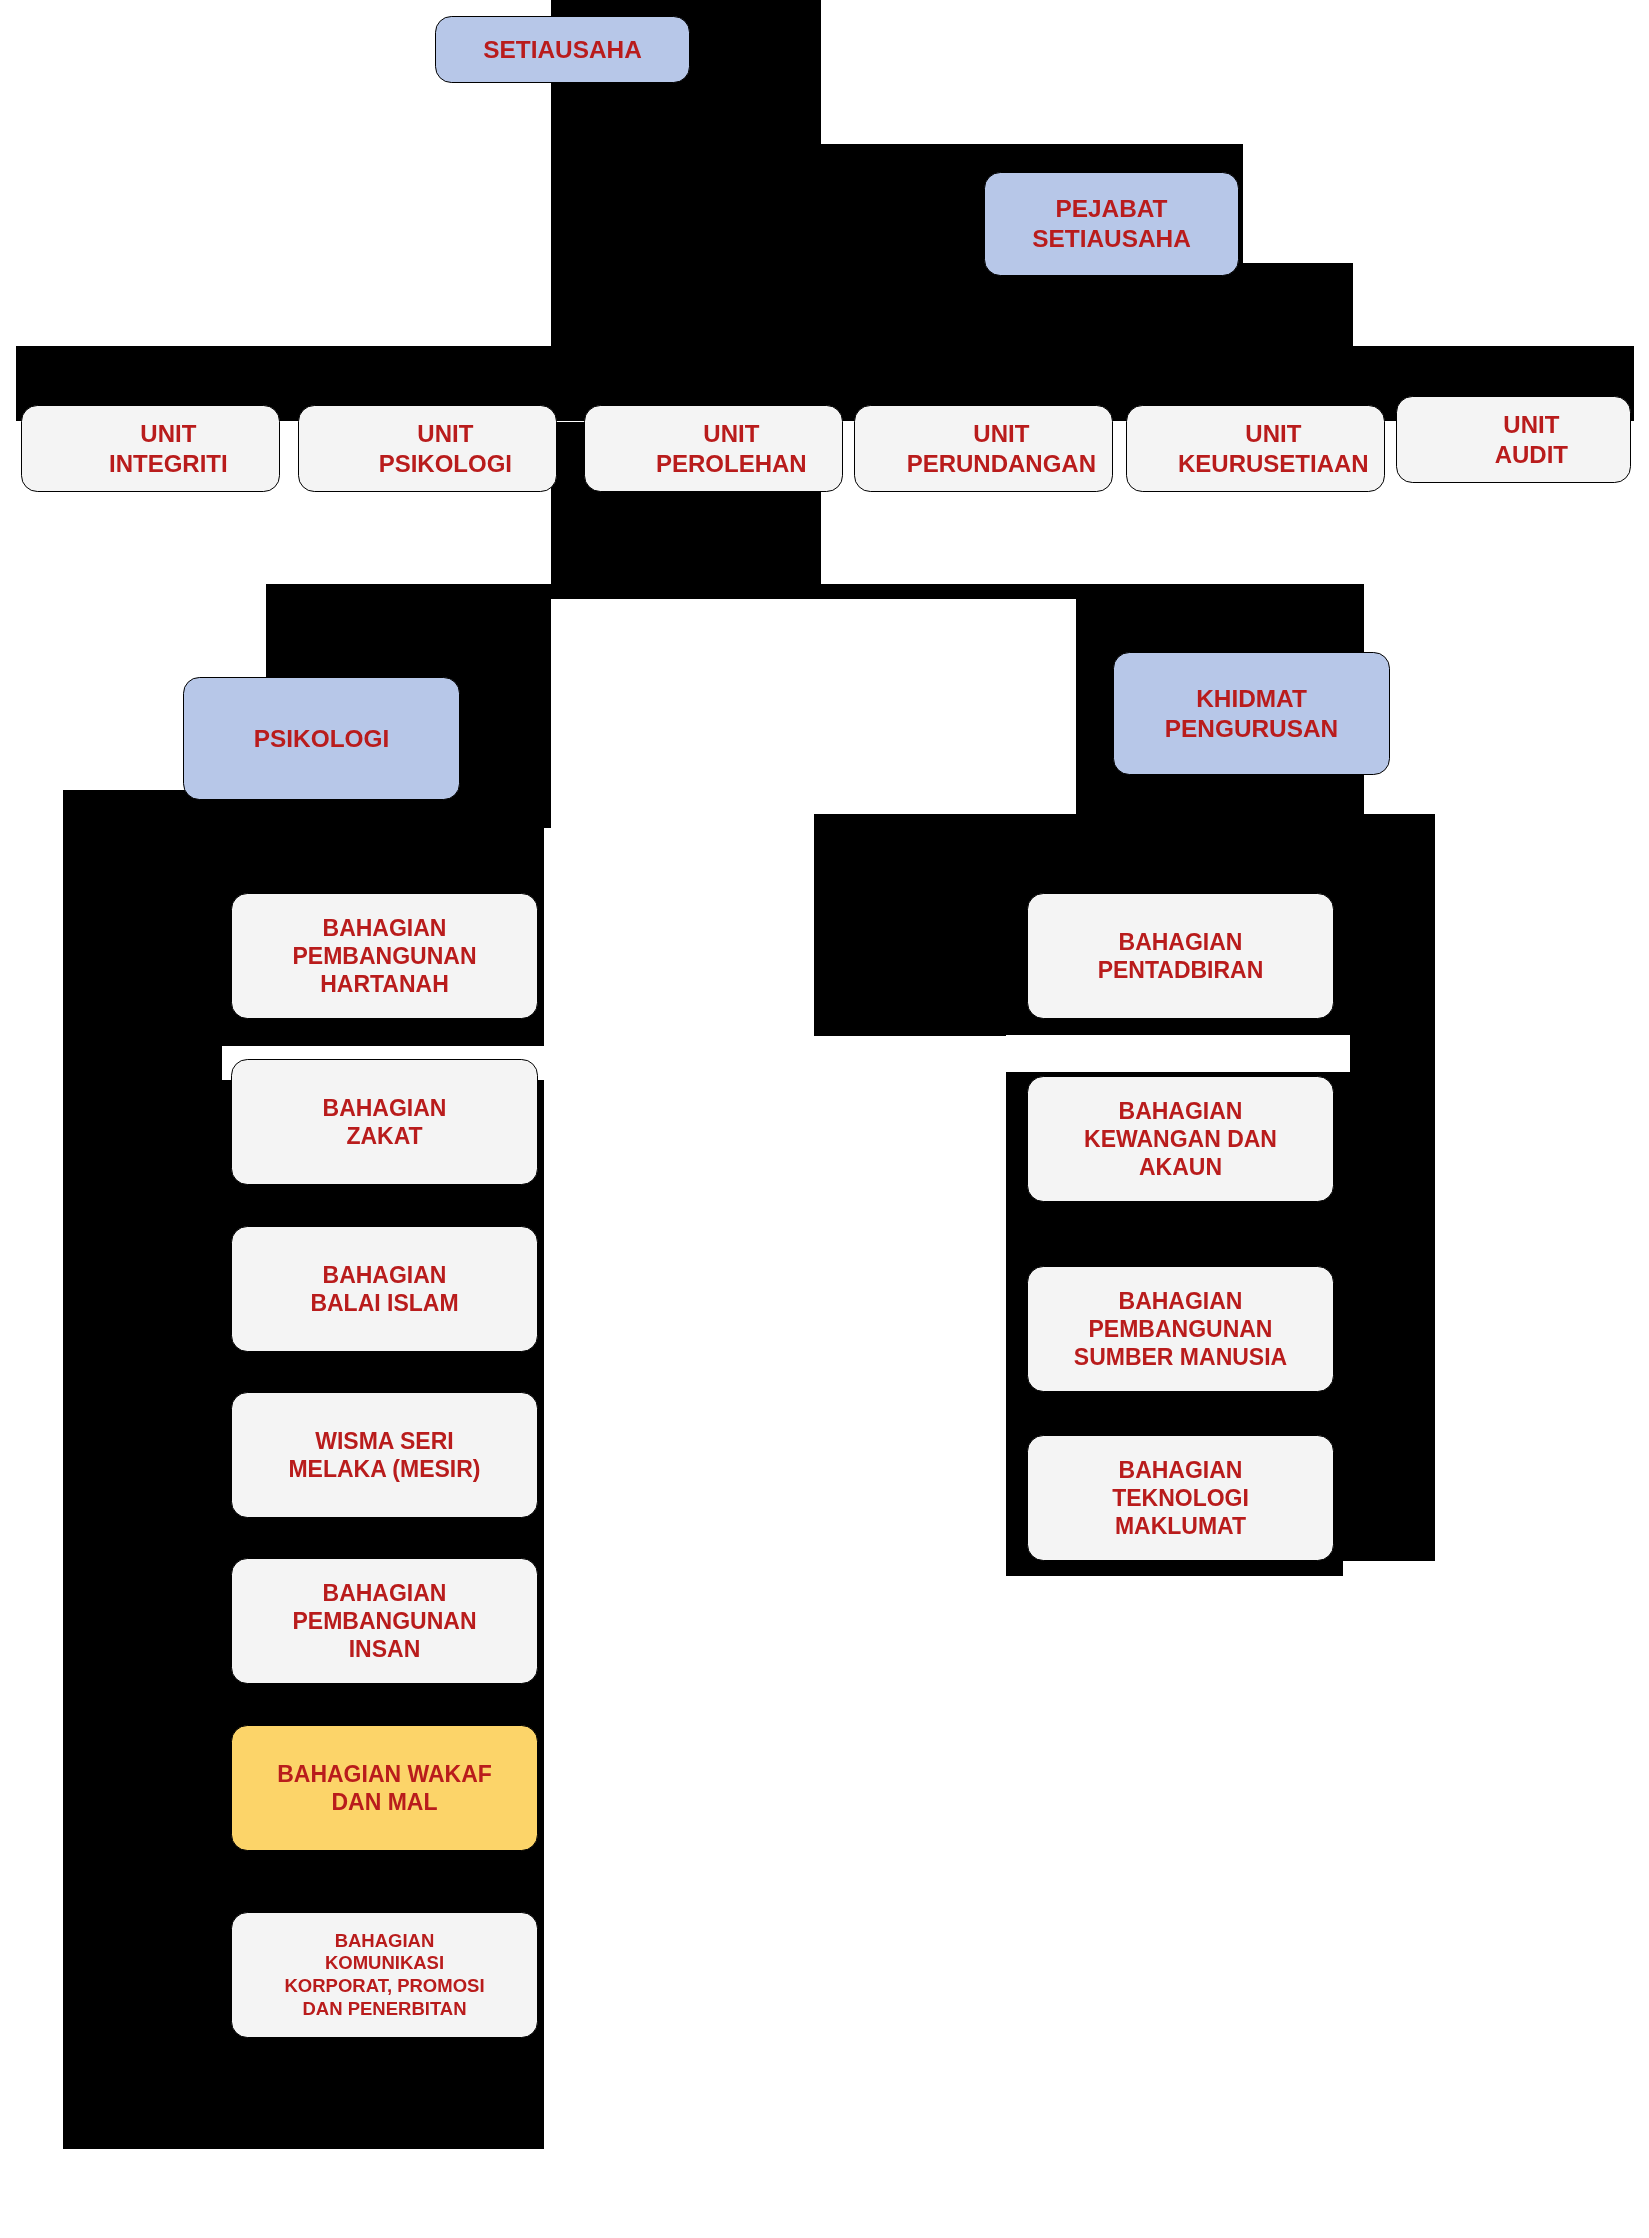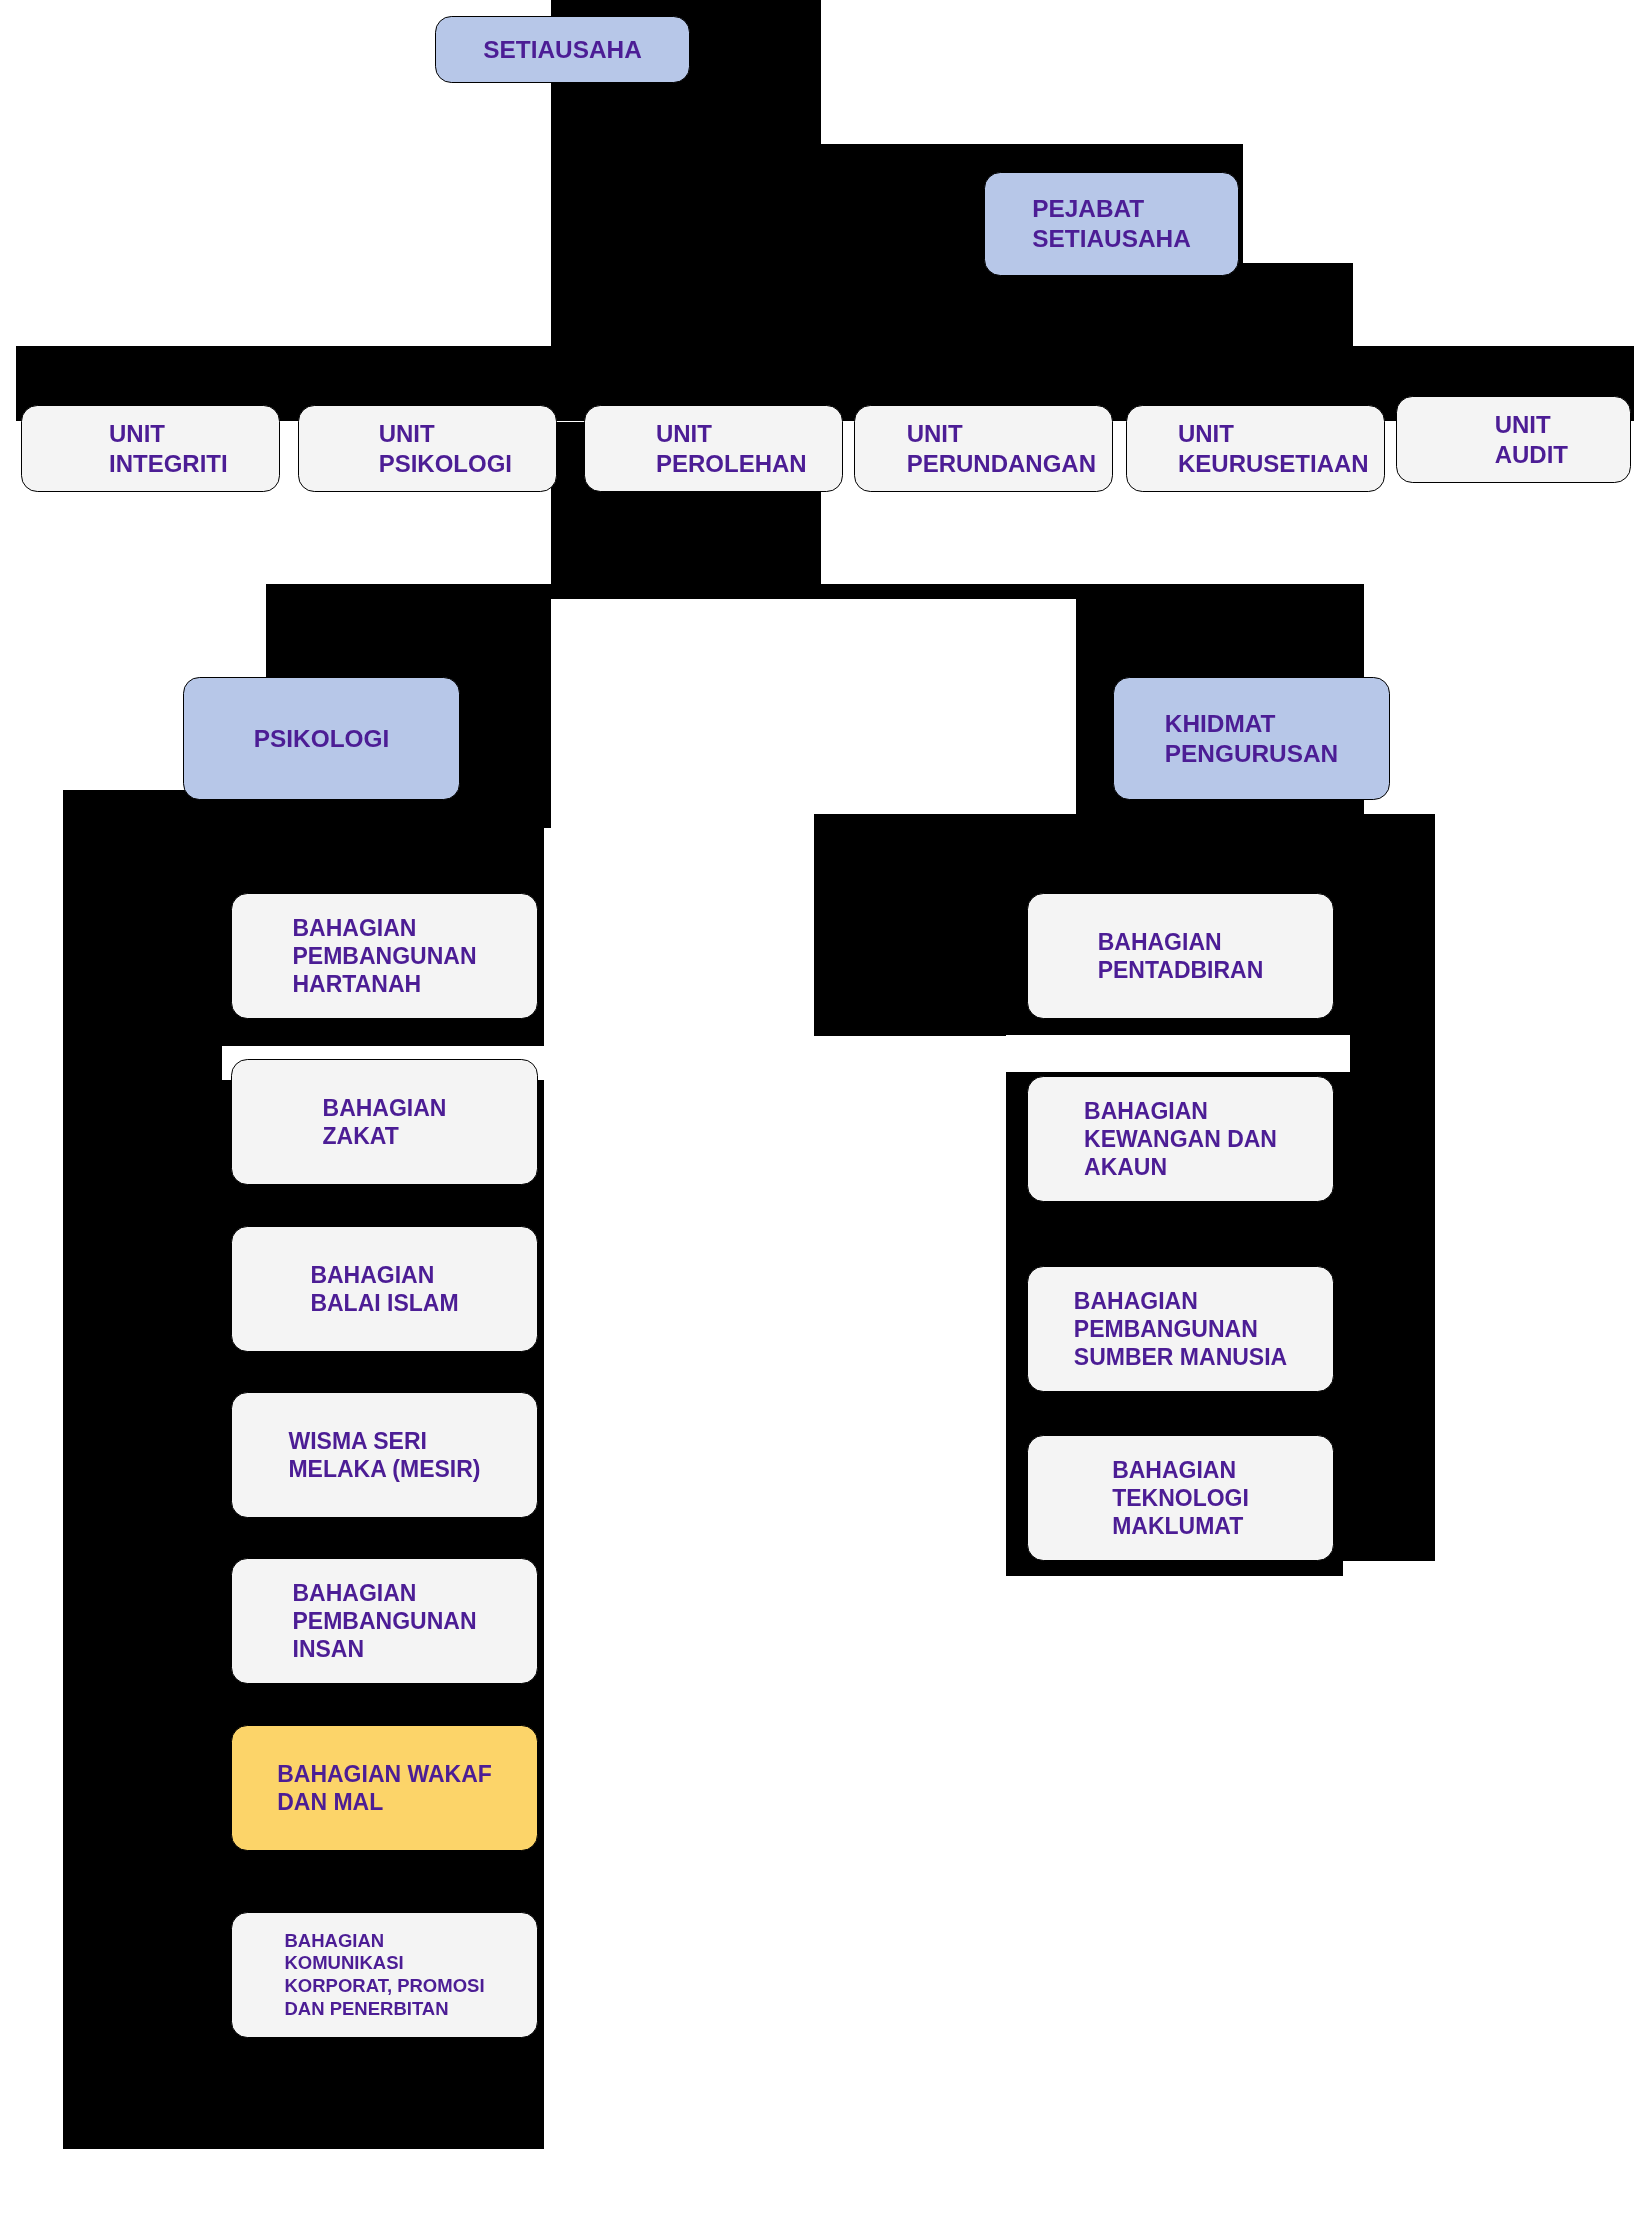--- a/index.html
+++ b/index.html
@@ -22,23 +22,23 @@
   }
   
   .node {
     position: absolute;
     box-sizing: border-box;
     border: 1.5px solid #000000;
     border-radius: 16.3px;
     display: flex;
     align-items: center;
     justify-content: center;
-    text-align: left;
+    text-align: center;
     font-weight: bold;
-    color: #4c1d95;
+    color: #b91c1c;
     line-height: 1.22;
     padding: 3px 7.4px;
     white-space: pre-line;
   }
   .node.lead   { background: #b7c7e8; }
   .node.plain  { background: #f4f4f4; }
   .node.hilite { background: #fcd469; }
   .fs-33 { font-size: 24.4px; }
   .fs-32 { font-size: 24px; padding-left: 43px; }
   .fs-31 { font-size: 23px; }
@@ -78,21 +78,21 @@
   <div class="node plain fs-32" style="left:584px; top:405px; width:259px; height:87px;">UNIT
 PEROLEHAN</div>
   <div class="node plain fs-32" style="left:854px; top:405px; width:259px; height:87px;">UNIT
 PERUNDANGAN</div>
   <div class="node plain fs-32" style="left:1126px; top:405px; width:259px; height:87px;">UNIT
 KEURUSETIAAN</div>
   <div class="node plain fs-32" style="left:1396px; top:396px; width:235px; height:87px;">UNIT
 AUDIT</div>
 
   <div class="node lead fs-33" style="left:183px; top:677px; width:277px; height:123px;">PSIKOLOGI</div>
-  <div class="node lead fs-33" style="left:1113px; top:677px; width:277px; height:123px;">KHIDMAT
+  <div class="node lead fs-33" style="left:1113px; top:652px; width:277px; height:123px;">KHIDMAT
 PENGURUSAN</div>
 
   <div class="node plain fs-31" style="left:231px; top:893px; width:307px; height:126px;">BAHAGIAN
 PEMBANGUNAN
 HARTANAH</div>
   <div class="node plain fs-31" style="left:231px; top:1059px; width:307px; height:126px;">BAHAGIAN
 ZAKAT</div>
   <div class="node plain fs-31" style="left:231px; top:1226px; width:307px; height:126px;">BAHAGIAN
 BALAI ISLAM</div>
   <div class="node plain fs-31" style="left:231px; top:1392px; width:307px; height:126px;">WISMA SERI

